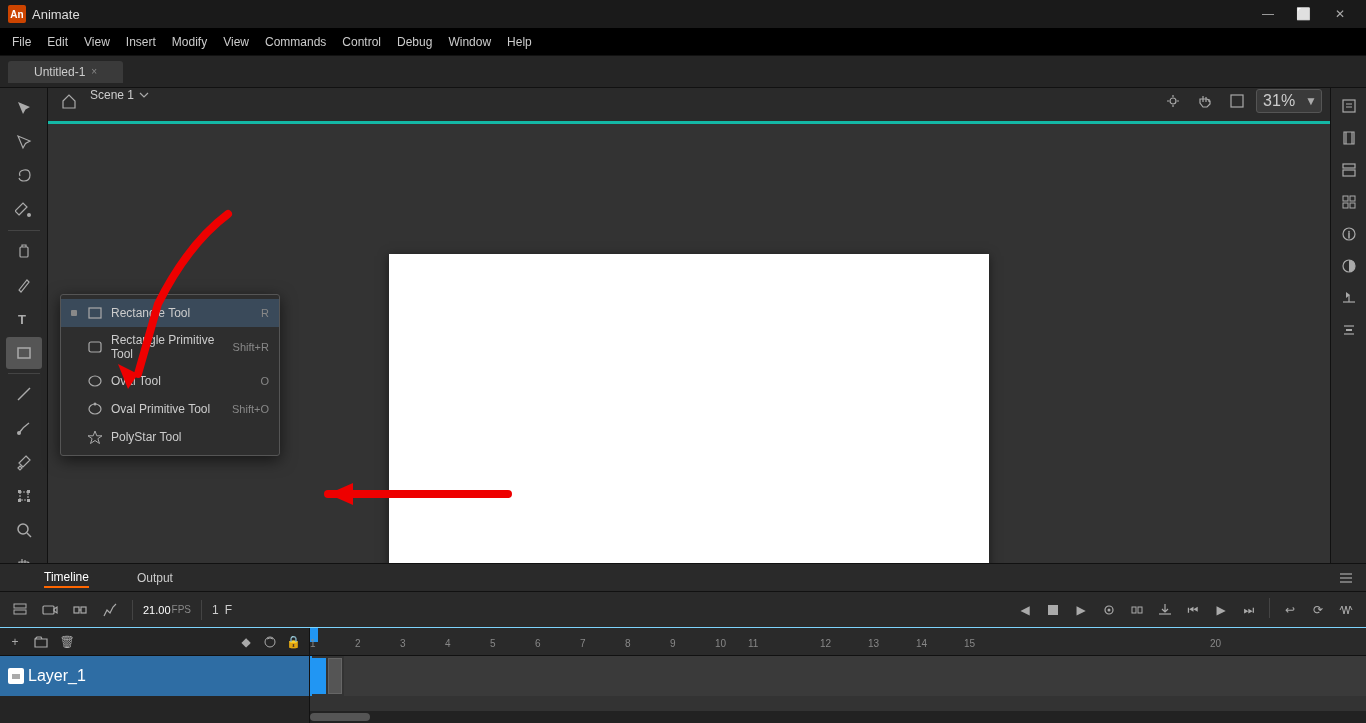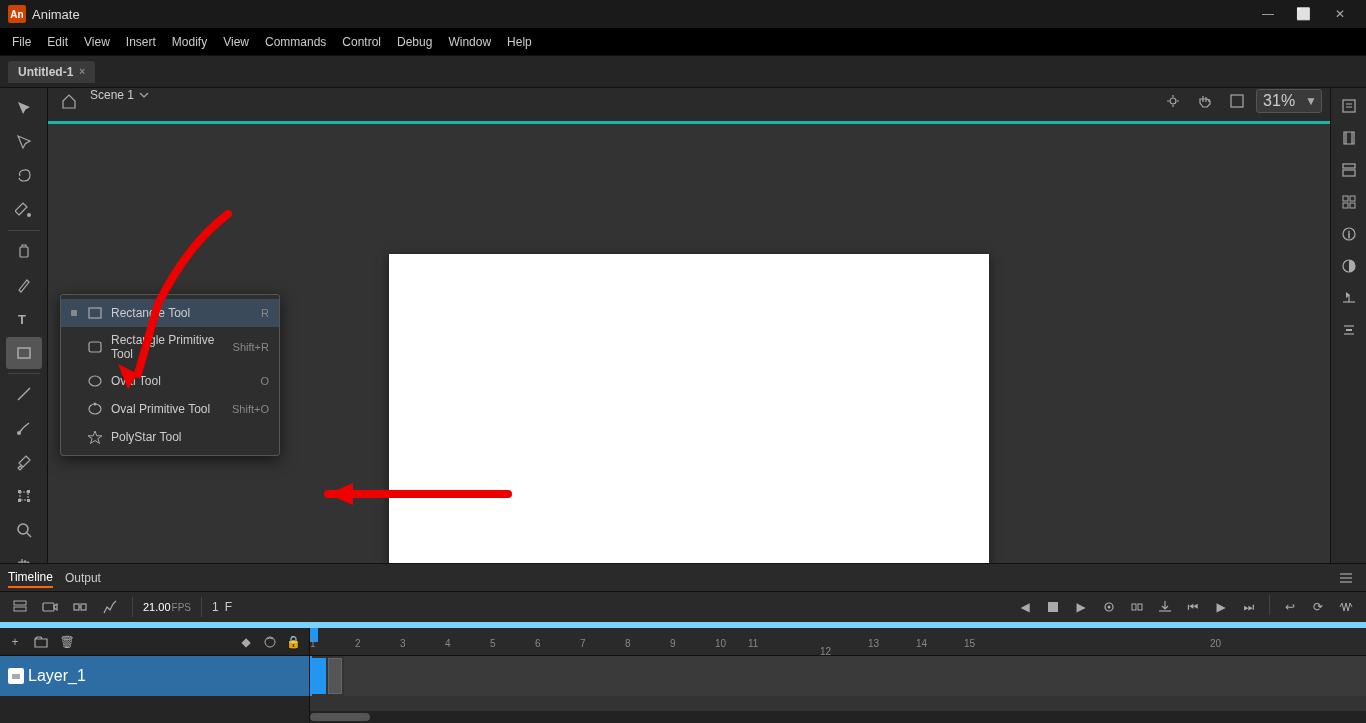--- a/index.html
+++ b/index.html
@@ -12,21 +12,21 @@
     #app-name { color: #ddd; font-size: 13px; }
     #title-bar-right { display: flex; gap: 0; }
     .win-btn { width: 36px; height: 28px; display: flex; align-items: center; justify-content: center; cursor: pointer; color: #aaa; font-size: 12px; }
 
     
     #menu-bar { height: 28px; background: #000000; display: flex; align-items: center; padding: 0 4px; border-bottom: 1px solid #111; }
     .menu-item { padding: 4px 8px; cursor: pointer; color: #ccc; font-size: 12px; border-radius: 2px; }
 
     
     #tab-bar { height: 32px; background: #252525; display: flex; align-items: center; padding: 0 8px; border-bottom: 1px solid #111; }
-    .tab { display: flex; align-items: center; gap: 6px; padding: 4px 10px; background: #3a3a3a; border-radius: 3px 3px 0 0; color: #ccc; font-size: 12px; cursor: pointer; font-weight: bold; }
+    .tab { display: flex; align-items: center; gap: 6px; padding: 4px 26px; background: #3a3a3a; border-radius: 3px 3px 0 0; color: #ccc; font-size: 12px; cursor: pointer; }
     .tab-close { color: #888; font-size: 10px; cursor: pointer; }
 
     
     #main-layout { display: flex; height: calc(723px - 28px - 28px - 32px); }
 
     
     #left-toolbar { width: 48px; background: #2a2a2a; display: flex; flex-direction: column; align-items: center; padding: 4px 0; gap: 2px; border-right: 1px solid #111; flex-shrink: 0; }
     .tool-btn { width: 36px; height: 32px; display: flex; align-items: center; justify-content: center; cursor: pointer; border-radius: 3px; color: #aaa; font-size: 14px; position: relative; }
     .tool-btn.active { background: #555; }
     .tool-btn svg { width: 18px; height: 18px; }
@@ -47,23 +47,23 @@
     #canvas-area { flex: 1; background: #333; display: flex; align-items: center; justify-content: center; overflow: hidden; position: relative; }
     #white-canvas { background: white; width: 600px; height: 340px; box-shadow: 0 2px 10px rgba(0,0,0,0.5); }
 
     
     #right-panel { width: 36px; background: #2a2a2a; display: flex; flex-direction: column; align-items: center; padding: 4px 0; gap: 4px; border-left: 1px solid #111; flex-shrink: 0; }
     .right-btn { width: 28px; height: 28px; display: flex; align-items: center; justify-content: center; cursor: pointer; color: #aaa; border-radius: 3px; font-size: 14px; }
 
     
     #timeline { height: 160px; background: #252525; border-top: 1px solid #111; display: flex; flex-direction: column; }
     #timeline-header { height: 28px; background: #2a2a2a; display: flex; align-items: center; padding: 0 8px; gap: 12px; border-bottom: 1px solid #111; }
-    .timeline-tab { color: #ccc; font-size: 12px; cursor: pointer; padding: 2px 0; }
+    .timeline-tab { color: #ccc; font-size: 12px; cursor: pointer; padding: 2px 0; margin-left: 36px; }
     .timeline-tab.active { color: #fff; border-bottom: 2px solid #ff6600; }
-    #timeline-controls { height: 36px; background: #2a2a2a; display: flex; align-items: center; padding: 0 8px; gap: 6px; border-bottom: 6px solid #7dd3fc; }
+    #timeline-controls { height: 36px; background: #2a2a2a; display: flex; align-items: center; padding: 0 8px; gap: 6px; border-bottom: 1px solid #7dd3fc; }
     .tl-btn { width: 24px; height: 24px; display: flex; align-items: center; justify-content: center; cursor: pointer; color: #aaa; border-radius: 2px; }
     #fps-display { color: #ccc; font-size: 11px; display: flex; align-items: center; gap: 1px; }
     #fps-num { color: #fff; }
     #timeline-body { flex: 1; display: flex; }
     #layer-panel { width: 310px; background: #252525; border-right: 1px solid #111; display: flex; flex-direction: column; }
     #layer-tools { height: 28px; display: flex; align-items: center; padding: 0 4px; gap: 4px; border-bottom: 1px solid #111; }
     .layer-tool-btn { width: 22px; height: 22px; display: flex; align-items: center; justify-content: center; cursor: pointer; color: #aaa; border-radius: 2px; font-size: 12px; }
     #layer-list { flex: 1; }
     .layer-row { height: 40px; display: flex; align-items: center; padding: 0 8px; gap: 4px; background: #2e6da4; cursor: pointer; }
     .layer-icon { width: 16px; height: 16px; background: #fff; border-radius: 2px; display: flex; align-items: center; justify-content: center; }
@@ -544,21 +544,21 @@
           <span style="position:absolute;left:45px;top:10px;color:#888;font-size:10px;">2</span>
           <span style="position:absolute;left:90px;top:10px;color:#888;font-size:10px;">3</span>
           <span style="position:absolute;left:135px;top:10px;color:#888;font-size:10px;">4</span>
           <span style="position:absolute;left:180px;top:10px;color:#888;font-size:10px;">5</span>
           <span style="position:absolute;left:225px;top:10px;color:#888;font-size:10px;">6</span>
           <span style="position:absolute;left:270px;top:10px;color:#888;font-size:10px;">7</span>
           <span style="position:absolute;left:315px;top:10px;color:#888;font-size:10px;">8</span>
           <span style="position:absolute;left:360px;top:10px;color:#888;font-size:10px;">9</span>
           <span style="position:absolute;left:405px;top:10px;color:#888;font-size:10px;">10</span>
           <span style="position:absolute;left:438px;top:10px;color:#888;font-size:10px;">11</span>
-          <span style="position:absolute;left:510px;top:18px;color:#888;font-size:10px;">12</span>
+          <span style="position:absolute;left:510px;top:10px;color:#888;font-size:10px;">12</span>
           <span style="position:absolute;left:558px;top:10px;color:#888;font-size:10px;">13</span>
           <span style="position:absolute;left:606px;top:10px;color:#888;font-size:10px;">14</span>
           <span style="position:absolute;left:654px;top:10px;color:#888;font-size:10px;">15</span>
           <span style="position:absolute;left:900px;top:10px;color:#888;font-size:10px;">20</span>
         </div>
       </div>
       <div id="frame-content" style="position:relative;height:40px;background:#333;">
 
         <div style="position:absolute;left:0;top:0;width:2px;height:40px;background:#2196f3;z-index:5;"></div>
 

